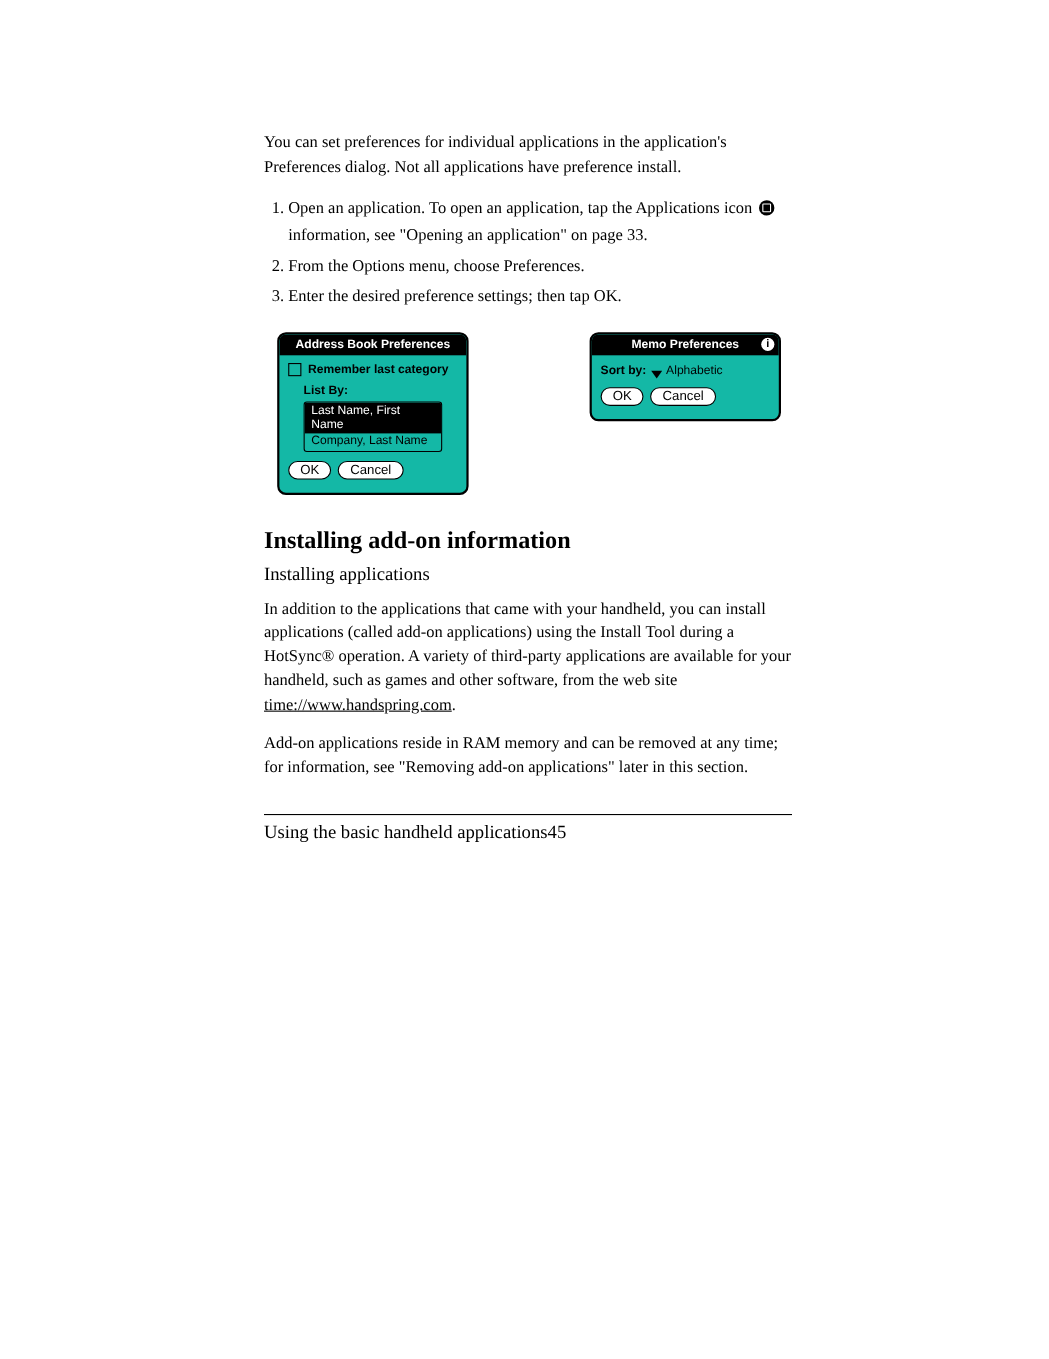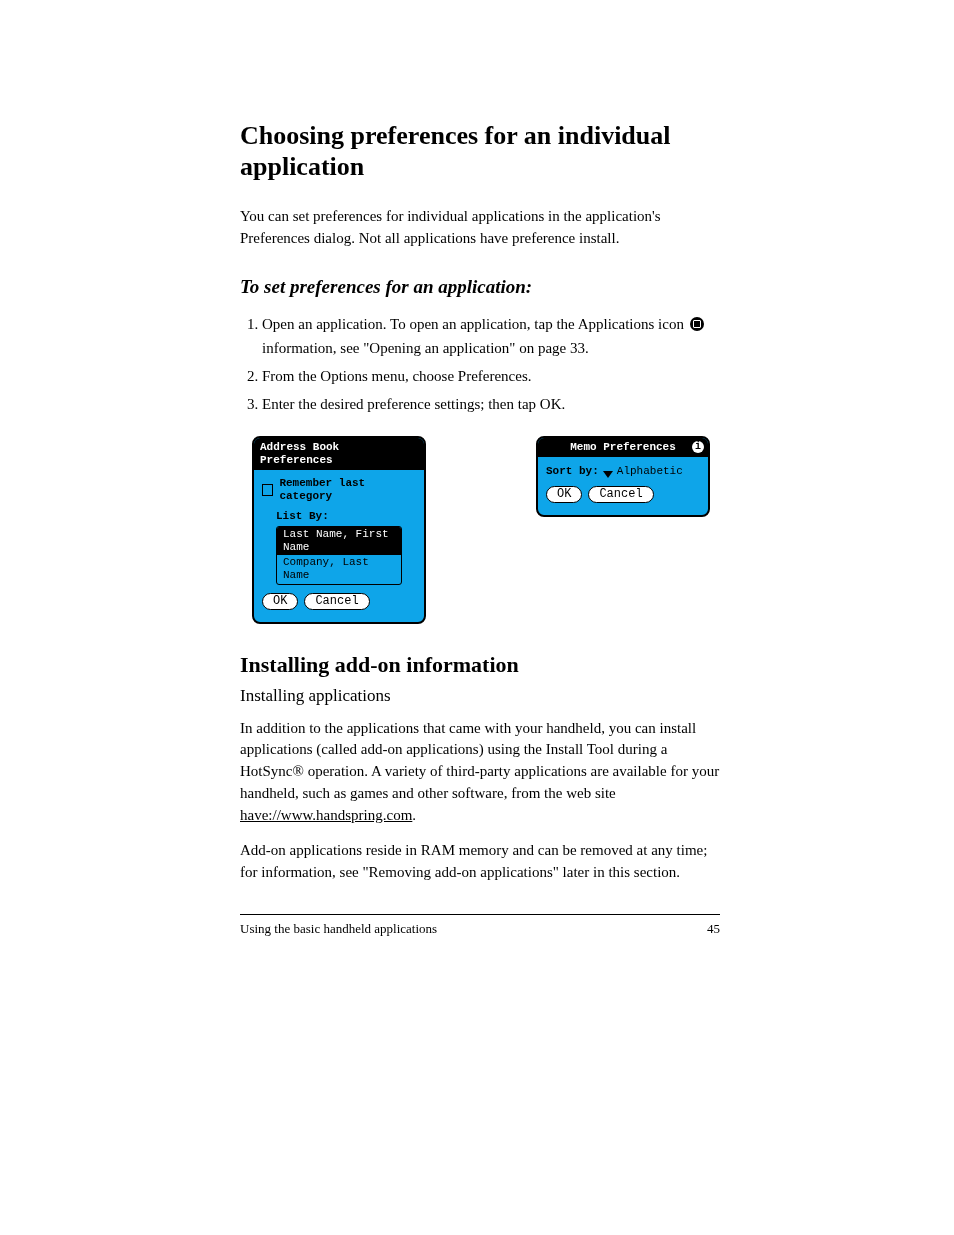--- a/index.html
+++ b/index.html
@@ -6,53 +6,51 @@
   .page{width:954px;height:1235px;position:relative}
   .content{position:absolute;left:240px;top:120px;width:480px}
   .h1{font-size:26px;font-weight:600;margin:0 0 24px 0;line-height:1.2}
   .para{font-size:15px;line-height:1.45;margin:0 0 14px 0}
   .h2{font-size:19px;font-weight:600;margin:26px 0 14px 0;font-style:italic}
   .steps{font-size:15px;line-height:1.6;margin:0;padding-left:22px}
   .steps li{margin-bottom:4px}
   .app-icon{display:inline-block;width:14px;height:14px;border-radius:50%;background:#000;position:relative;vertical-align:-2px;margin:0 2px}
   .app-icon::after{content:"";position:absolute;left:3px;top:3px;width:8px;height:8px;border:1px solid #fff;border-radius:1px;box-sizing:border-box}
   .dialog-row{display:flex;gap:110px;margin:20px 0 24px 12px}
-  .palm-dialog{display:inline-block;border:2px solid #000;border-radius:8px;background:#0ea5e9;font-family:Liberation Mono, monospace;font-size:11px;line-height:1.2;overflow:hidden}
+  .palm-dialog{display:inline-block;border:2px solid #000;border-radius:8px;background:#14b8a6;font-family:Liberation Sans, sans-serif;font-size:11px;line-height:1.2;overflow:hidden}
   .dlg-title{background:#000;color:#fff;font-weight:700;padding:3px 6px;display:flex;align-items:center;justify-content:center;position:relative}
   .dlg-title.center{justify-content:center}
   .dlg-body{padding:4px 8px 12px 8px}
   .ck-row{display:flex;align-items:center;gap:6px;font-weight:700;margin:3px 0 6px 0}
   .ck{display:inline-block;width:10px;height:10px;border:1px solid #000}
   .listby-label{font-weight:700;margin:2px 0 3px 14px}
   .listbox{margin-left:14px;border:1px solid #000;border-radius:3px;overflow:hidden;width:124px}
   .listbox .opt{padding:1px 6px;cursor:pointer}
   .listbox .sel{background:#000;color:#fff}
   .btn-row{margin-top:8px;display:flex;gap:6px}
   .pbtn{display:inline-block;border:1px solid #000;border-radius:9px;padding:0 10px;height:15px;line-height:15px;font-size:12px;cursor:pointer;background:#fff}
   .sortrow{display:flex;align-items:center;gap:4px;margin:4px 0 6px 0}
   .sortrow .lbl{font-weight:700}
   .dd{display:inline-flex;align-items:flex-end;gap:4px;cursor:pointer}
   .tri{width:0;height:0;border-left:5px solid transparent;border-right:5px solid transparent;border-top:7px solid #000;display:inline-block}
   .info-icon{position:absolute;right:4px;width:12px;height:12px;border-radius:50%;background:#fff;color:#000;font-weight:700;font-size:10px;text-align:center;line-height:12px;cursor:pointer}
   .sec2{margin-top:28px}
   .h1b{font-size:22px;font-weight:600;margin:0 0 8px 0}
   .sub{font-size:17px;margin:0 0 12px 0}
   .rule{border:none;border-top:1px solid #000;margin:30px 0 6px 0}
-  .footer{display:flex;justify-content:space-between;font-size:13px}
+  .footer{display:flex;font-size:17px}
 </style>
 </head>
 <body>
 
 <div class="page">
   <div class="content">
 
-    <div class="h1">Choosing preferences for an individual application</div>
     <p class="para">You can set preferences for individual applications in the application's Preferences dialog. Not all applications have preference install.</p>
 
-    <div class="h2">To set preferences for an application:</div>
 
     <ol class="steps">
       <li>
         <span>Open an application. To open an application, tap the Applications icon </span>
         <span class="app-icon" title="Applications icon"></span>
         <span> information, see "Opening an application" on page 33.</span>
       </li>
       <li>From the Options menu, choose Preferences.</li>
       <li>Enter the desired preference settings; then tap OK.</li>
     </ol>
@@ -100,21 +98,21 @@
         </div>
       </div>
 
     </div>
 
     <div class="sec2">
       <div class="h1b">Installing add-on information</div>
       <div class="sub">Installing applications</div>
       <p class="para">
         <span>In addition to the applications that came with your handheld, you can install applications (called add-on applications) using the Install Tool during a HotSync® operation. A variety of third-party applications are available for your handheld, such as games and other software, from the web site</span>
-        <span> </span><span style="text-decoration:underline;cursor:pointer">have://www.handspring.com</span><span>.</span>
+        <span> </span><span style="text-decoration:underline;cursor:pointer">time://www.handspring.com</span><span>.</span>
       </p>
       <p class="para">Add-on applications reside in RAM memory and can be removed at any time; for information, see "Removing add-on applications" later in this section.</p>
     </div>
 
     <hr class="rule">
     <div class="footer">
       <span>Using the basic handheld applications</span>
       <span>45</span>
     </div>
 

